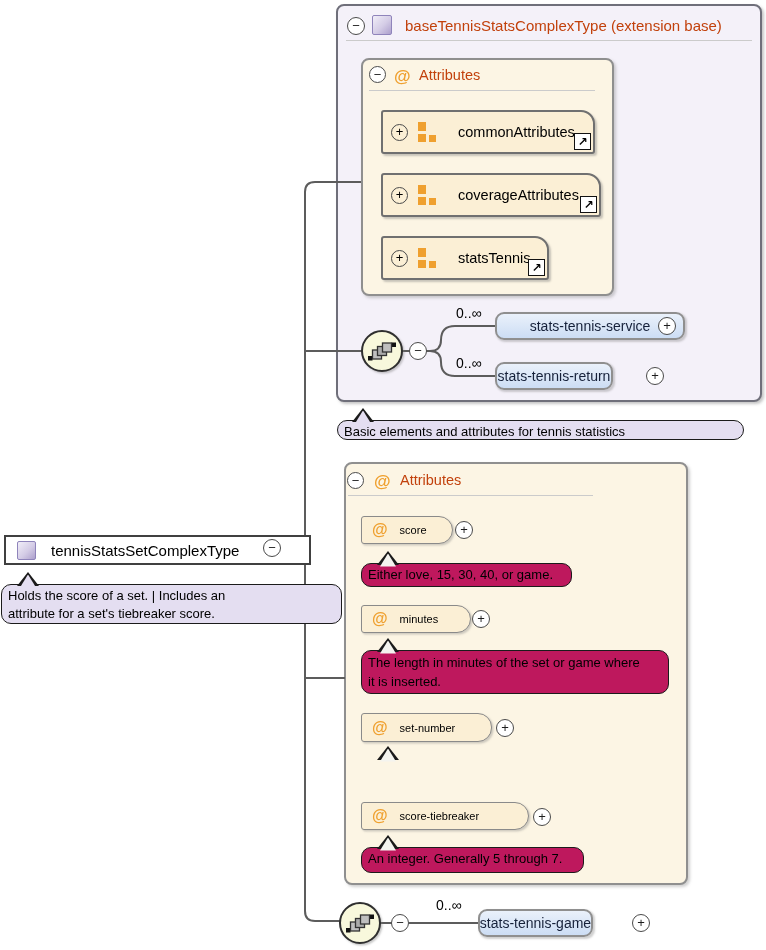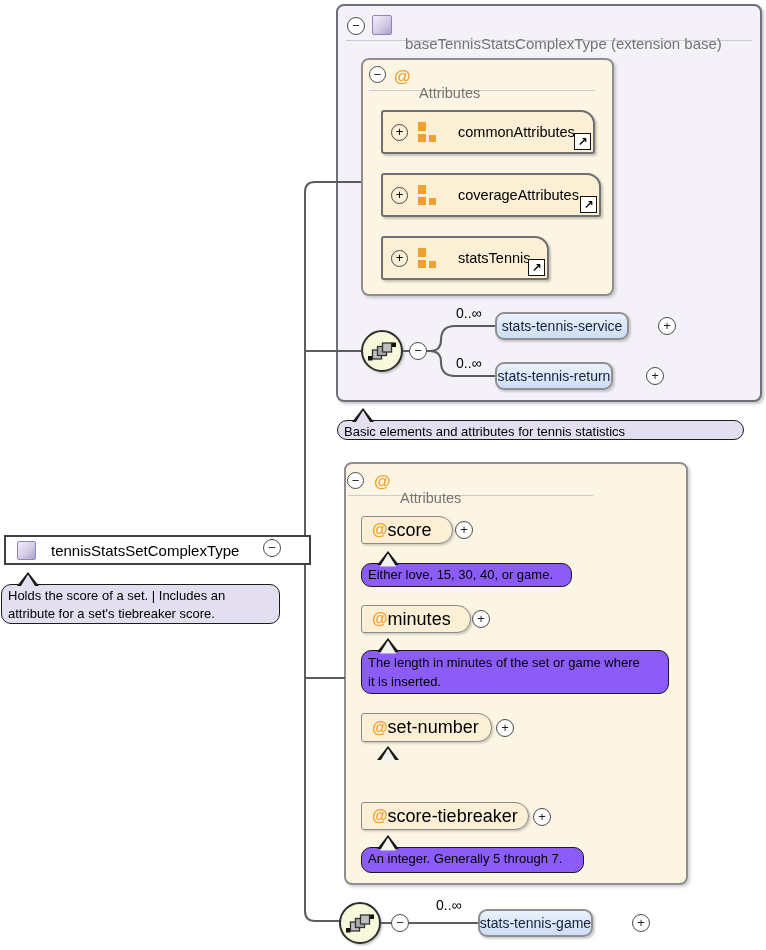--- a/index.html
+++ b/index.html
@@ -8,51 +8,51 @@
   .abs{position:absolute;box-sizing:border-box;}
   
   #wires{position:absolute;left:0;top:0;z-index:3;pointer-events:none;}
   
   .panel-purple{background:#F4F1F9;border:2px solid #6F6F7A;border-radius:8px;z-index:1;
     box-shadow:2px 2px 3px rgba(90,90,90,.35);}
   .panel-cream{background:#FCF5E4;border:2px solid #8F8F8F;border-radius:8px;z-index:2;
     box-shadow:2px 2px 3px rgba(120,120,120,.35);}
   .sep{position:absolute;height:1px;background:#CBCBCB;z-index:2;}
   
-  .hdr-title{position:absolute;z-index:4;font-size:15px;color:#737373;white-space:nowrap;margin-top:18px;}
+  .hdr-title{position:absolute;z-index:4;font-size:15px;color:#c2410c;white-space:nowrap;}
   .at-glyph{position:absolute;z-index:4;color:#EFA02F;font-size:17px;font-weight:700;line-height:1;}
   
   .toggle{position:absolute;width:18px;height:18px;border:1.5px solid #4A4A4A;border-radius:50%;
     background:#fff;z-index:5;display:flex;align-items:center;justify-content:center;
     font-size:13px;line-height:1;color:#1d1d1d;box-sizing:border-box;padding-bottom:1px;}
   .toggle.sm{width:17px;height:17px;}
   
   .groupbox{background:#FBEFD5;border:2px solid #707070;border-radius:3px 14px 3px 3px;z-index:4;
     display:flex;align-items:center;box-shadow:2px 2px 2px rgba(120,120,120,.4);}
   .groupbox .plus-in{position:relative;margin-left:8px;width:17px;height:17px;border:1.5px solid #4A4A4A;
     border-radius:50%;background:transparent;display:flex;align-items:center;justify-content:center;
     font-size:13px;box-sizing:border-box;flex:none;padding-bottom:1px;}
   .groupbox .glabel{margin-left:21px;font-size:14.5px;white-space:nowrap;}
   .groupicon{margin-left:9px;flex:none;}
   .linkicon{position:absolute;right:2px;bottom:2px;width:17px;height:17px;background:#fff;
     border:1.5px solid #111;display:flex;align-items:center;justify-content:center;
     font-size:12px;font-weight:900;color:#000;box-sizing:border-box;z-index:5;}
   .attrbox{background:#FBEFD5;border:1.5px solid #8a8a8a;border-radius:3px 14px 14px 3px;z-index:4;
     display:flex;align-items:center;box-shadow:1.5px 1.5px 2px rgba(120,120,120,.35);}
   .attrbox .at-in{margin-left:10px;color:#EFA02F;font-size:16px;font-weight:700;line-height:1;flex:none;}
-  .attrbox .alabel{font-size:18px;white-space:nowrap;}
+  .attrbox .alabel{margin-left:12px;font-size:11px;white-space:nowrap;}
   .elembox{background:linear-gradient(#EAF1FB,#CCDDF4);border:2px solid #8F8F8F;border-radius:9px;
     z-index:4;display:flex;align-items:center;justify-content:center;font-size:14px;color:#16213a;
     white-space:nowrap;box-shadow:1.5px 1.5px 2px rgba(120,120,120,.35);}
   .compositor{position:absolute;width:42px;height:42px;border-radius:50%;background:#F8F8DC;
     border:2px solid #2F2F2F;z-index:4;display:flex;align-items:center;justify-content:center;
     box-sizing:border-box;box-shadow:1.5px 1.5px 2px rgba(120,120,120,.4);}
   .occ{position:absolute;z-index:4;font-size:14px;color:#000;white-space:nowrap;}
   
-  .note{position:absolute;border:1.5px solid #1b1b1b;border-radius:10px;background:#8b5cf6;
+  .note{position:absolute;border:1.5px solid #1b1b1b;border-radius:10px;background:#be185d;
     font-size:13px;line-height:18px;padding:2px 6px;z-index:4;white-space:pre-line;box-sizing:border-box;}
   .note.lav{background:#E4DEF1;}
   .notch{position:absolute;width:22px;height:14px;z-index:6;}
   .notch .o{position:absolute;left:0;top:0;width:22px;height:14px;background:#1b1b1b;
     clip-path:polygon(50% 0,100% 100%,0 100%);}
   .notch .f{position:absolute;left:3px;top:2.5px;width:16px;height:13px;background:#F4F4EF;
     clip-path:polygon(50% 0,100% 100%,0 100%);}
   .notch.lav .f{background:#E4DEF1;}
   
   .rootbox{background:#fff;border:2px solid #404040;z-index:4;display:flex;align-items:center;}
@@ -82,21 +82,21 @@
 
   <div class="abs rootbox" style="left:4px;top:535px;width:307px;height:30px;">
     <span class="typeicon inbox"></span>
     <span class="rlabel">tennisStatsSetComplexType</span>
   </div>
   <div class="toggle" style="left:263px;top:539px;">−</div>
   <div class="notch lav" style="left:17px;top:572px;">
       <i class="o"></i>
       <i class="f"></i>
     </div>
-  <div class="note lav" style="left:1px;top:584px;width:279px;height:40px;">Holds the score of a set. | Includes an
+  <div class="note lav" style="left:1px;top:584px;width:341px;height:40px;">Holds the score of a set. | Includes an
 attribute for a set's tiebreaker score.</div>
 
   <div class="abs panel-purple" style="left:336px;top:4px;width:426px;height:398px;"></div>
   <div class="toggle" style="left:347px;top:17px;">−</div>
   <div class="abs typeicon" style="left:372px;top:15px;width:20px;height:20px;z-index:4;"></div>
   <div class="hdr-title" style="left:405px;top:17px;">baseTennisStatsComplexType (extension base)</div>
   <div class="sep" style="left:346px;top:40px;width:406px;"></div>
 
   <div class="abs panel-cream" style="left:361px;top:58px;width:253px;height:238px;"></div>
   <div class="toggle sm" style="left:369px;top:66px;">−</div>
@@ -141,21 +141,21 @@
       <rect x="1" y="18" width="4.5" height="4.5" fill="#111"></rect>
       <rect x="24.5" y="4.5" width="4.5" height="4.5" fill="#111"></rect>
       <rect x="5.5" y="12" width="9" height="9" fill="#BFBFBF" stroke="#333" stroke-width="1.3"></rect>
       <rect x="10.5" y="8.5" width="9" height="9" fill="#ABABAB" stroke="#333" stroke-width="1.3"></rect>
       <rect x="15.5" y="5" width="9" height="9" fill="#BFBFBF" stroke="#333" stroke-width="1.3"></rect>
     </svg>
   </div>
   <div class="toggle" style="left:409px;top:342px;">−</div>
 
   <div class="occ" style="left:456px;top:305px;">0..∞</div>
-  <div class="abs elembox" style="left:495px;top:312px;width:134px;height:28px;">
+  <div class="abs elembox" style="left:495px;top:312px;width:190px;height:28px;">
     <span>stats-tennis-service</span>
   </div>
   <div class="toggle" style="left:658px;top:317px;">+</div>
 
   <div class="occ" style="left:456px;top:355px;">0..∞</div>
   <div class="abs elembox" style="left:495px;top:362px;width:118px;height:28px;">
     <span>stats-tennis-return</span>
   </div>
   <div class="toggle" style="left:646px;top:367px;">+</div>
 

